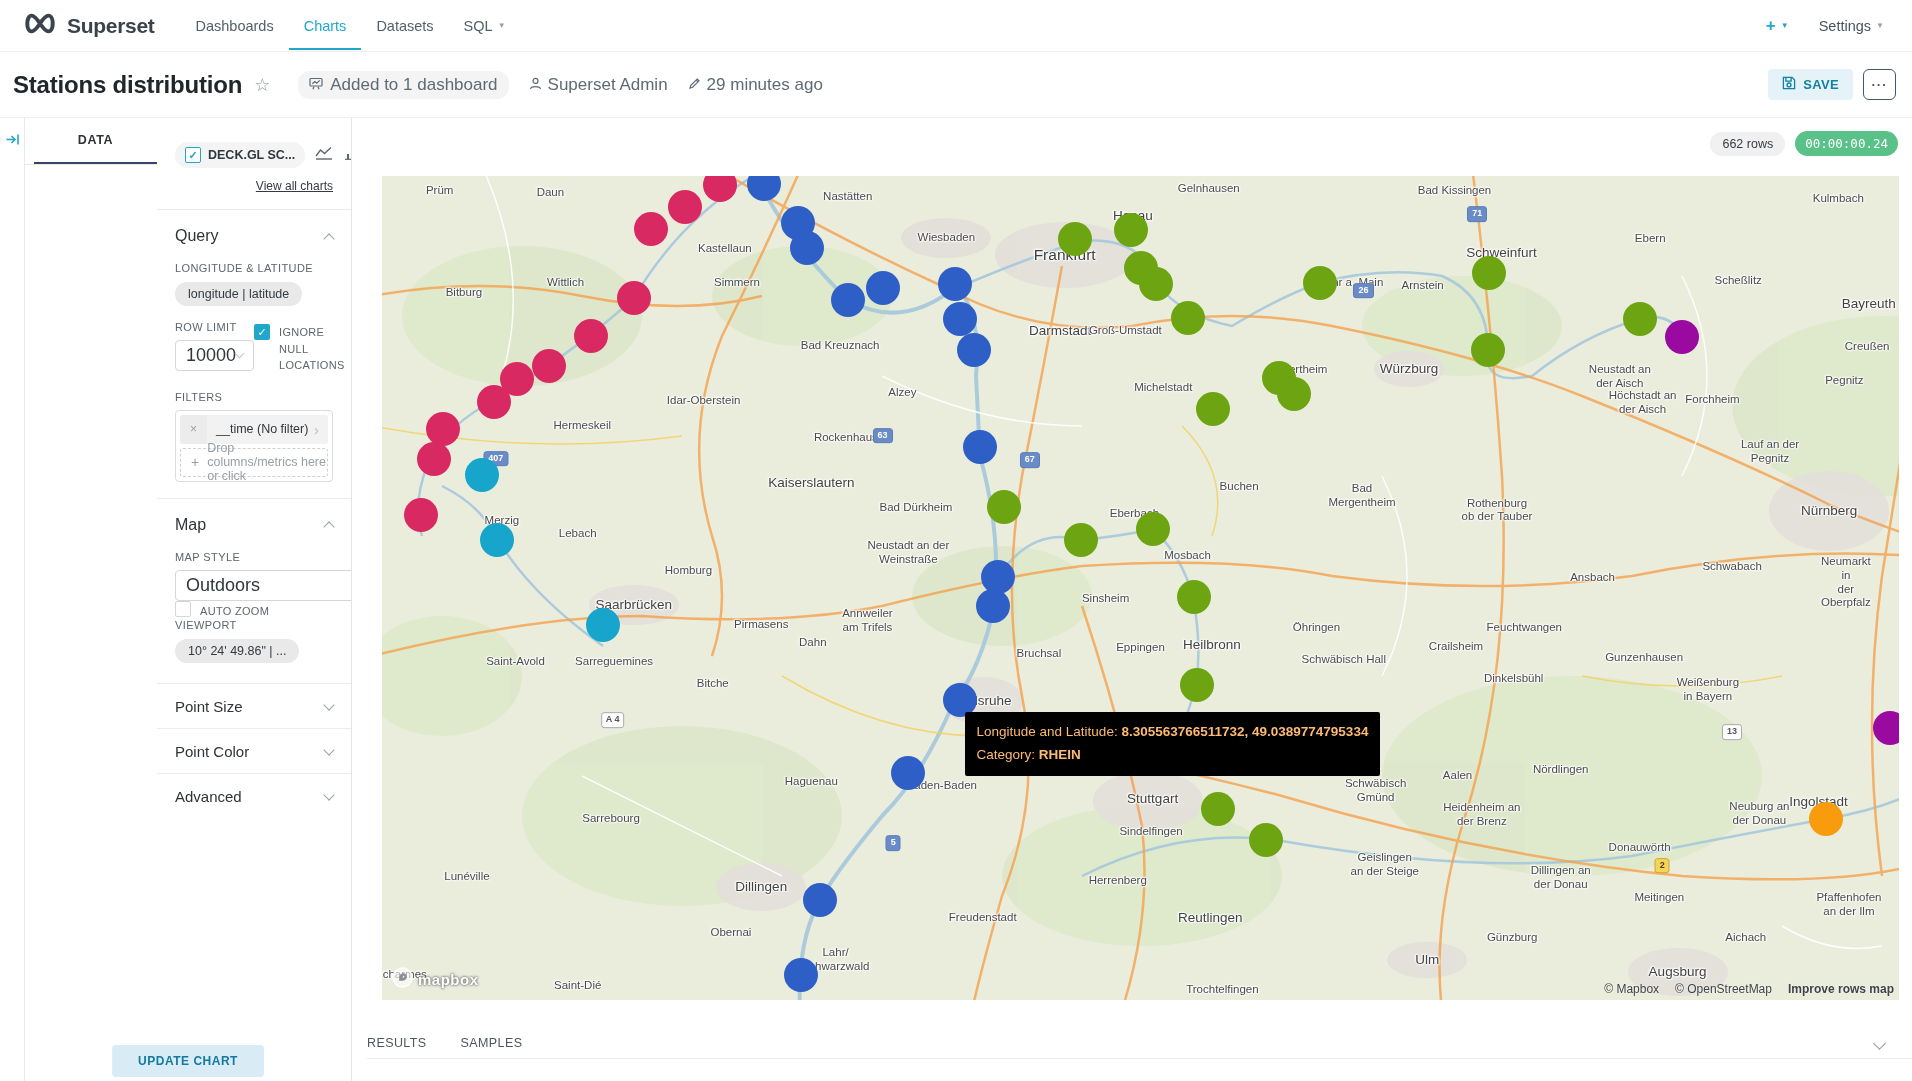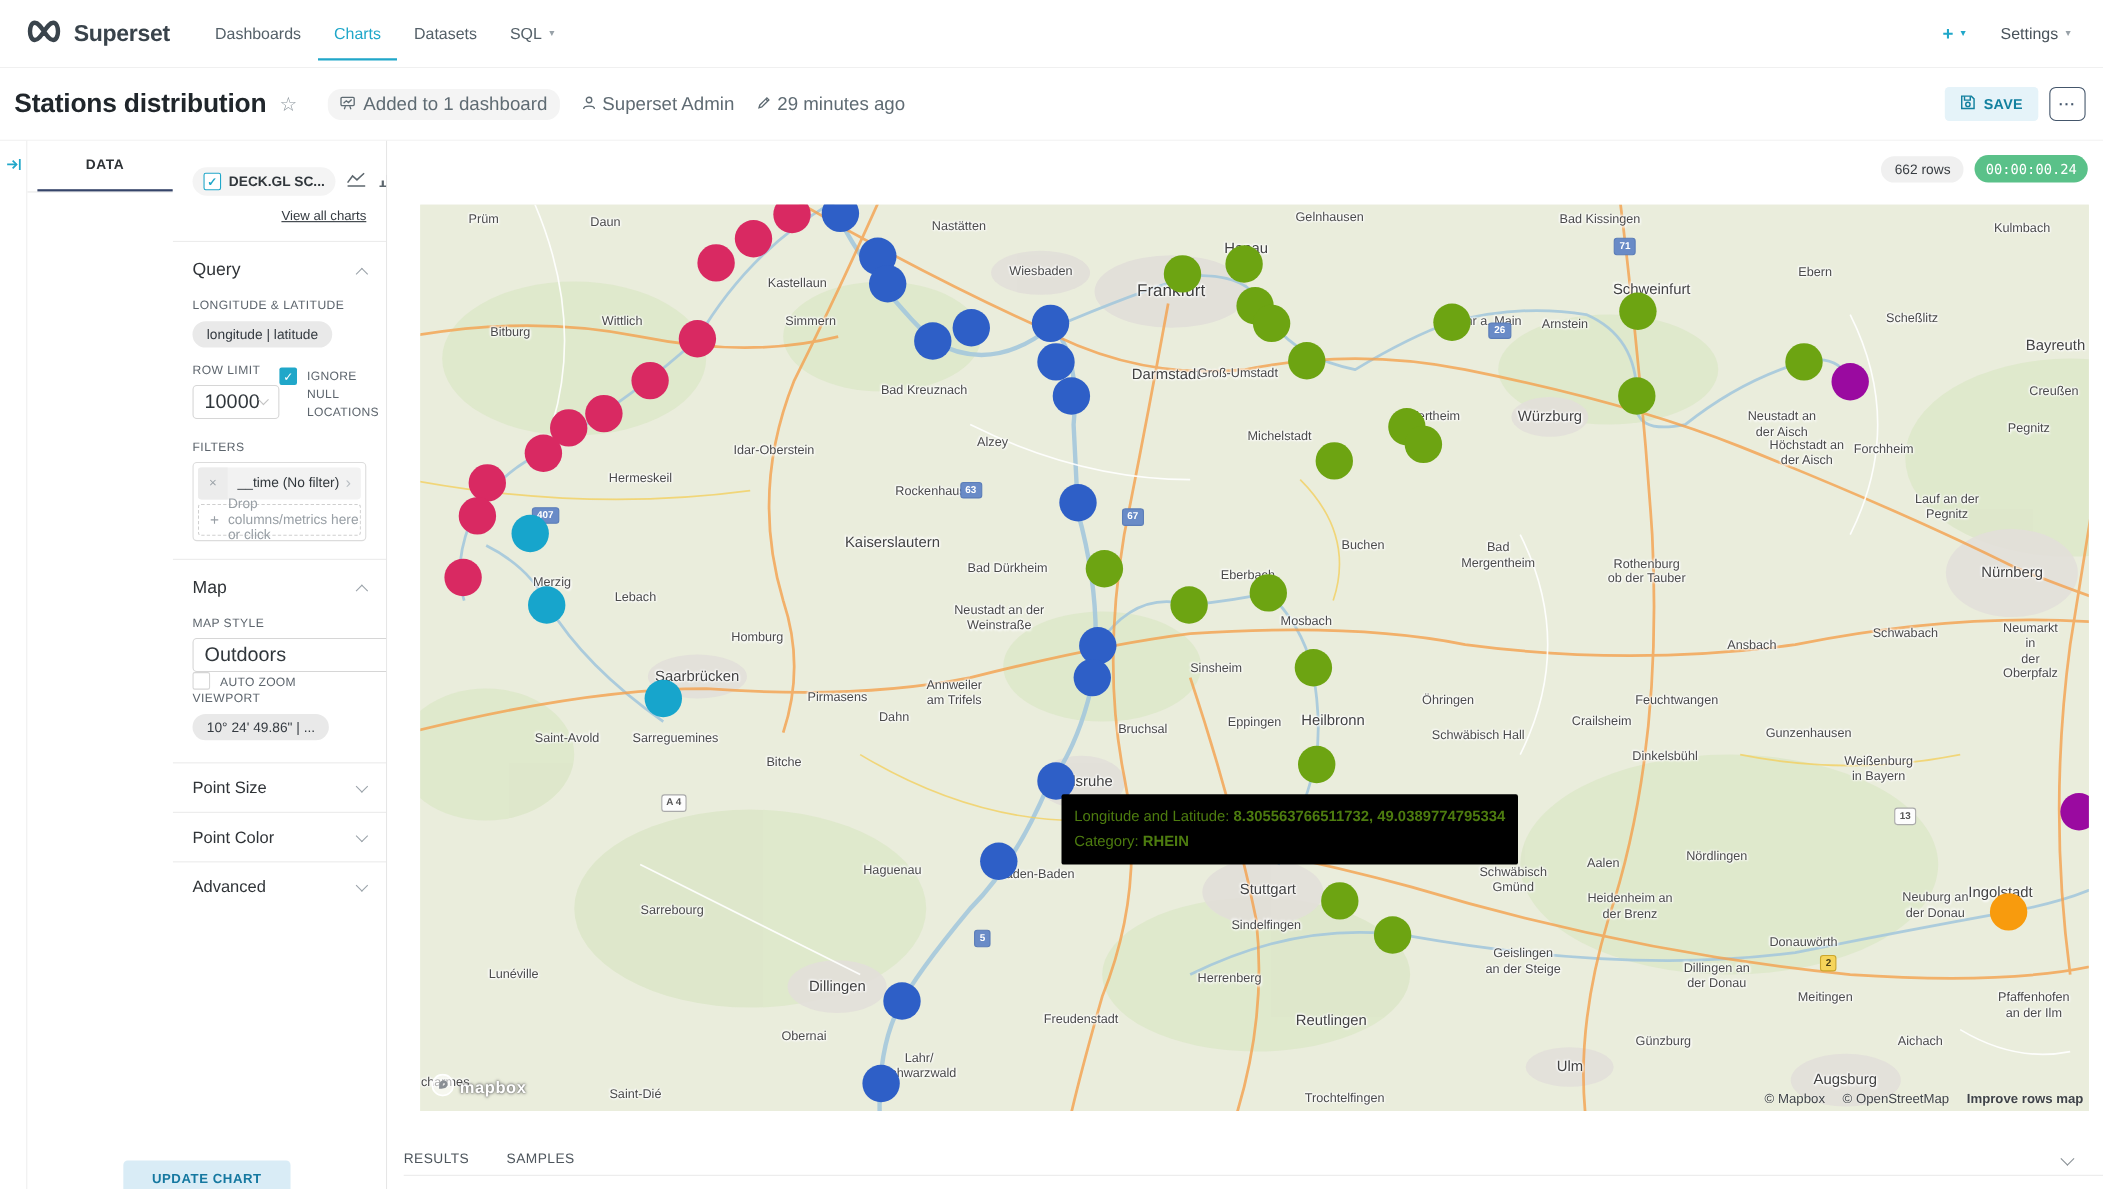--- a/index.html
+++ b/index.html
@@ -1,20 +1,20 @@
 <!DOCTYPE html>
 <html><head>
 <meta charset="utf-8">
 <style>
   * { margin:0; padding:0; box-sizing:border-box; }
   html,body { width:1912px; height:1081px; overflow:hidden; background:#fff;
     font-family:"Liberation Sans", sans-serif; color:#31343A; }
 
   
-  .navbar { height:62px; display:flex; align-items:center; border-bottom:1px solid #EFEFEF; padding:0 28px 0 22px; background:#fff; }
+  .navbar { height:52px; display:flex; align-items:center; border-bottom:1px solid #EFEFEF; padding:0 28px 0 22px; background:#fff; }
   .brand { display:flex; align-items:center; gap:9px; margin-right:26px; }
   .brand-name { font-size:21px; font-weight:bold; color:#39434B; letter-spacing:-.3px; }
   .nav-item { padding:0 15px; height:49px; display:flex; align-items:center; font-size:14.5px; color:#546068; cursor:pointer; }
   .nav-item.active { color:#20A7C9; box-shadow:inset 0 -2px 0 #20A7C9; }
   .caret { font-size:8px; color:#98A1A8; margin-left:5px; }
   .nav-right { margin-left:auto; display:flex; align-items:center; gap:30px; }
   .plus { color:#20A7C9; font-size:17px; font-weight:bold; display:flex; align-items:center; }
   .plus .caret { color:#20A7C9; }
   .settings { font-size:14.5px; color:#49535B; display:flex; align-items:center; }
 
@@ -77,21 +77,21 @@
   .basemap { position:absolute; inset:0; width:100%; height:100%; }
   .dot { position:absolute; width:34px; height:34px; border-radius:50%; transform:translate(-50%,-50%); }
   .maplabel { position:absolute; transform:translate(-50%,-50%); font-size:11.5px; color:#4A4A4A; white-space:pre-line; text-align:center; line-height:1.2;
     text-shadow:0 0 2px #fff,0 0 2px #fff,0 0 3px #fff,1px 1px 2px #fff,-1px -1px 2px #fff; }
   .maplabel.s2 { font-size:13.5px; color:#424242; }
   .maplabel.s3 { font-size:15.5px; color:#3E3E3E; }
   .shield { position:absolute; transform:translate(-50%,-50%); font-size:9px; font-weight:bold; border-radius:3px; padding:1px 4px; line-height:1.3; }
   .shield.blue { background:#698BC7; color:#fff; border:1px solid #5B7DB8; }
   .shield.white { background:#FDFDFD; color:#555; border:1px solid #AAA; }
   .shield.yellow { background:#F5D45A; color:#4A3F14; border:1px solid #CBA62D; }
-  .tooltip { position:absolute; left:38.4%; top:65.1%; background:#000; color:#4d7c0f; font-size:13.5px; padding:9px 12px 10px; border-radius:2px; line-height:1.65; white-space:nowrap; z-index:6; }
+  .tooltip { position:absolute; left:38.4%; top:65.1%; background:#000; color:#fdba74; font-size:13.5px; padding:9px 12px 10px; border-radius:2px; line-height:1.65; white-space:nowrap; z-index:6; }
   .tooltip b { font-weight:bold; }
   .mapbox-logo { position:absolute; left:10px; bottom:8px; display:flex; align-items:center; gap:5px; z-index:5; }
   .mapbox-word { color:#fff; font-weight:bold; font-size:15px; letter-spacing:.5px; text-shadow:0 0 3px rgba(100,100,100,.95), 0 0 2px rgba(100,100,100,.95); }
   .attribution { position:absolute; right:5px; bottom:4px; font-size:12px; color:#3F4347; z-index:5; display:flex; gap:16px; text-shadow:0 0 2px rgba(255,255,255,.85); }
   .attribution .improve { font-weight:bold; }
   .results-bar { position:absolute; left:15px; right:0; bottom:25px; height:31px; border-bottom:1px solid #ECECEC; display:flex; align-items:center; gap:34px; padding-right:28px; }
   .rtab { font-size:12.5px; color:#4E565D; letter-spacing:.4px; cursor:pointer; }
   .results-chev { margin-left:auto; width:9px; height:9px; border-right:1.6px solid #8A9197; border-bottom:1.6px solid #8A9197; transform:rotate(45deg); cursor:pointer; }
 </style>
 </head>
@@ -392,21 +392,21 @@
         <span class="mapbox-word">mapbox</span>
       </div>
 
       <div class="attribution">
         <span>© Mapbox</span>
         <span>© OpenStreetMap</span>
         <span class="improve">Improve rows map</span>
       </div>
     <div class="maplabel" style="left: 3.8%; top: 1.8%;">Prüm</div>
         <div class="maplabel" style="left: 11.1%; top: 2.1%;">Daun</div>
-        <div class="maplabel" style="left: 30.7%; top: 2.5%; margin-left: 24px;">Nastätten</div>
+        <div class="maplabel" style="left: 30.7%; top: 2.5%;">Nastätten</div>
         <div class="maplabel" style="left: 54.5%; top: 1.6%;">Gelnhausen</div>
         <div class="maplabel" style="left: 70.7%; top: 1.8%;">Bad Kissingen</div>
         <div class="maplabel" style="left: 96%; top: 2.8%;">Kulmbach</div>
         <div class="maplabel" style="left: 37.2%; top: 7.5%;">Wiesbaden</div>
         <div class="maplabel s3" style="left: 45%; top: 9.6%;">Frankfurt</div>
         <div class="maplabel s2" style="left: 49.5%; top: 4.9%;">Hanau</div>
         <div class="maplabel" style="left: 83.6%; top: 7.6%;">Ebern</div>
         <div class="maplabel s2" style="left: 73.8%; top: 9.3%;">Schweinfurt</div>
         <div class="maplabel" style="left: 5.4%; top: 14.2%;">Bitburg</div>
         <div class="maplabel" style="left: 12.1%; top: 13%;">Wittlich</div>

